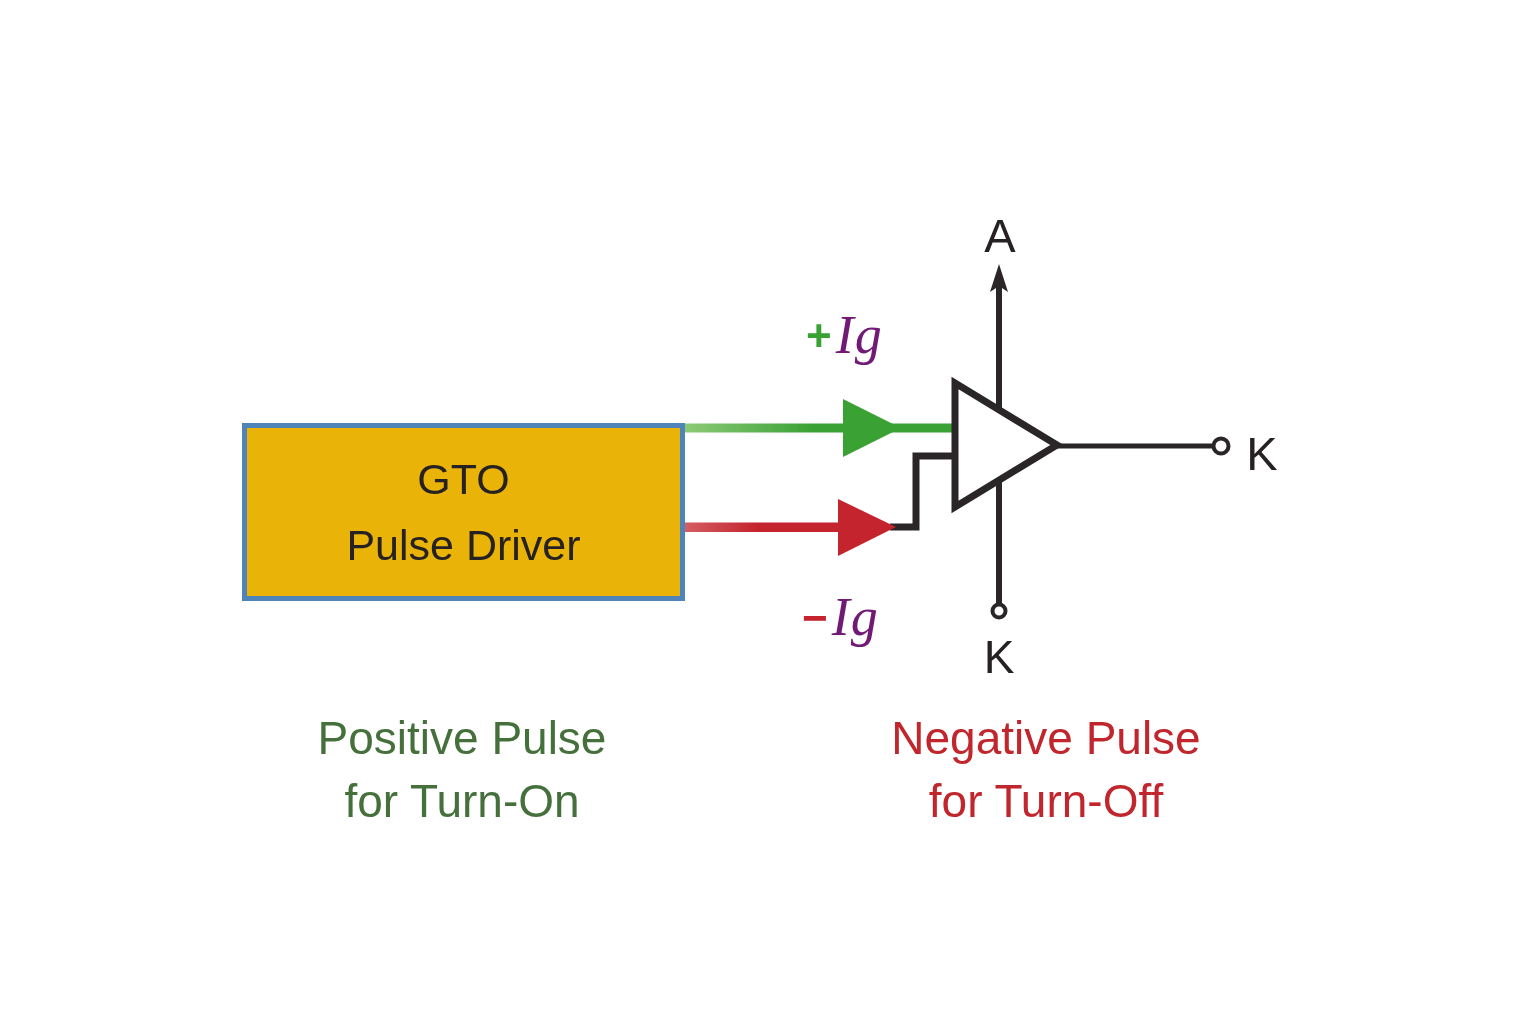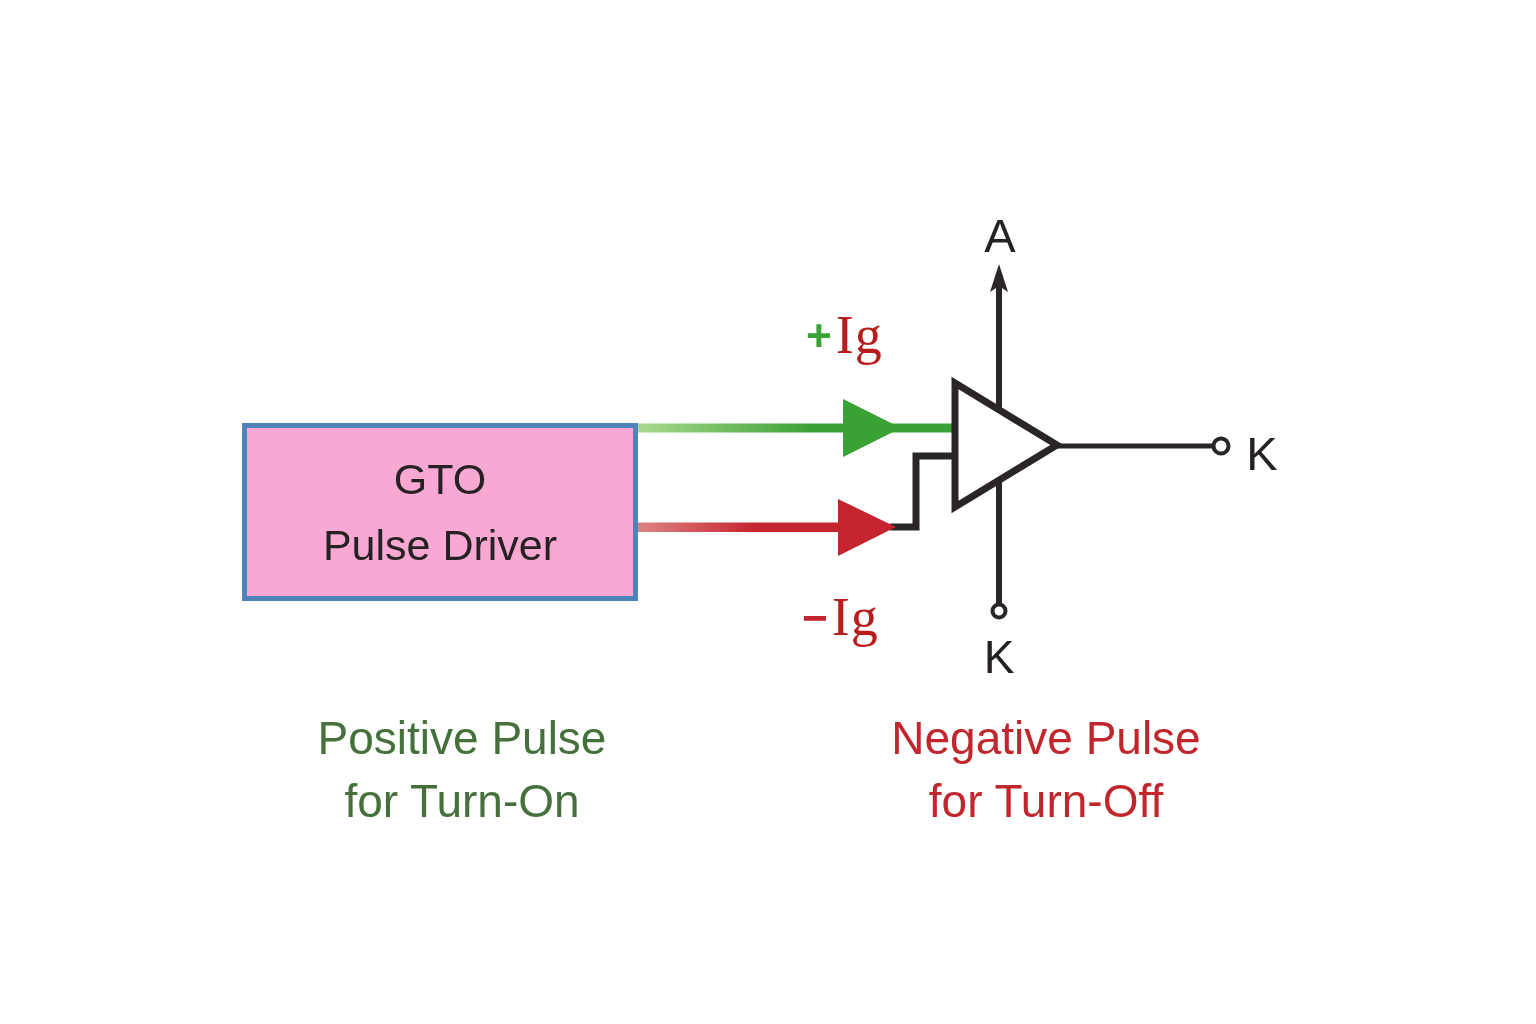--- a/index.html
+++ b/index.html
@@ -20,24 +20,24 @@
   .stop-red-light   { stop-color: var(--negative-pulse-light); }
   .stop-red-dark    { stop-color: var(--negative-pulse); }
   .arrow-green { fill: var(--positive-pulse); }
   .arrow-red   { fill: var(--negative-pulse); }
   .ink-stroke  { stroke: var(--ink); }
   .ink-fill    { fill: var(--ink); }
 
   .gto-box {
     position: absolute;
     left: 242px; top: 423px;
-    width: 396px; height: 178px;
+    width: 443px; height: 178px;
     box-sizing: border-box;
     border: 5px solid var(--box-border);
-    background: #f9a8d4;
+    background: #eab308;
     display: flex; flex-direction: column;
     align-items: center; justify-content: center;
     font-size: 43px; line-height: 66px;
     color: #262223;
   }
 
   .terminal-label {
     position: absolute;
     font-size: 47px;
     color: #262223;
@@ -53,23 +53,24 @@
     align-items: flex-start;
     gap: 4px;
   }
   .gate-label .sign {
     font-size: 44px;
     font-weight: bold;
     line-height: 60px;
   }
   .gate-label .symbol {
     font-family: "Liberation Serif", serif;
+    font-style: italic;
     font-size: 54px;
     line-height: 58px;
-    color: #b91c1c;
+    color: #701a75;
     letter-spacing: 1px;
   }
   .gate-label-pos { left: 806px; top: 306px; }
   .gate-label-pos .sign { color: var(--positive-pulse); }
   .gate-label-neg { left: 802px; top: 588px; }
   .gate-label-neg .sign { color: var(--negative-pulse); }
 
   .caption {
     position: absolute;
     top: 707px;

